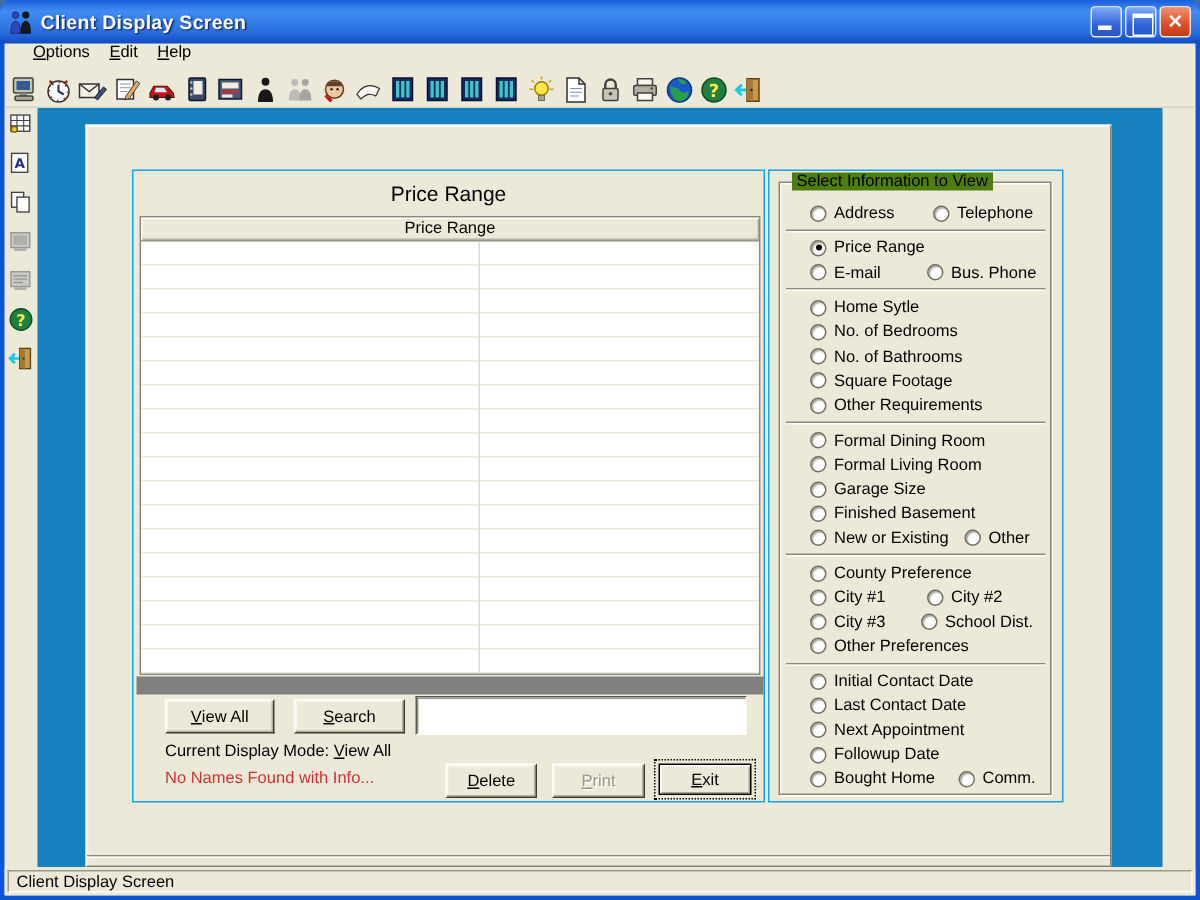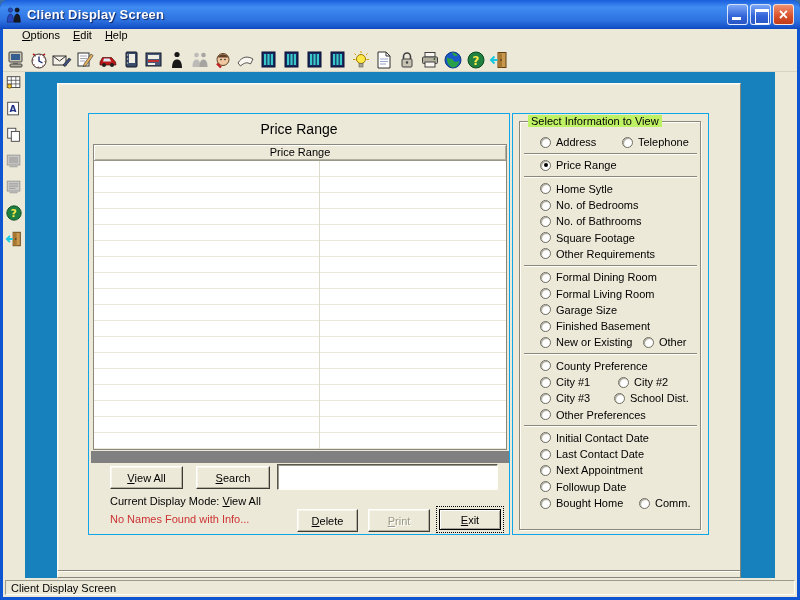--- a/index.html
+++ b/index.html
@@ -85,21 +85,21 @@
     border:1px solid #000; border-color:#000;
     box-shadow: inset 1px 1px 0 #fff, inset -1px -1px 0 #a8a596; }
   .textbox { position:absolute; left:188px; top:350px; width:221px; height:26px;
     background:#fff; border:1px solid; border-color:#58584c #fffef6 #fffef6 #58584c;
     box-shadow: inset 1px 1px 0 #9a988a; font:11px "Liberation Sans",sans-serif; padding:2px 4px; outline:none; }
   .display-mode { position:absolute; left:21px; top:381px; font-size:11px; }
   .warning { position:absolute; left:21px; top:399px; font-size:11px; color:#CC3333; }
   
   .groupbox { position:absolute; left:6px; top:7px; width:182px; height:409px;
     border:1px solid #8a887c; box-shadow: 1px 1px 0 #fffef6, inset 1px 1px 0 #fffef6; }
-  .groupbox-label { position:absolute; top:-7px; left:8px; background:#bef264; padding:0 3px; }
+  .groupbox-label { position:absolute; top:-7px; left:8px; background:#4d7c0f; padding:0 3px; }
   .info-rows { position:absolute; left:4px; right:3px; top:12px; bottom:2px; overflow:hidden; }
   .info-row { position:relative; height:16.3px; display:flex; align-items:center; }
   .info-item { display:flex; align-items:center;padding-left:16px; }
   .info-item.second { position:absolute; top:0; height:100%; }
   .info-sep { height:1px; border-top:1px solid #8a887c; border-bottom:1px solid #fffef6; margin:2.5px 0; }
   .radio { width:11px; height:11px; border-radius:50%; background:#fff; flex:0 0 auto;
     border:1px solid #6f6d60; box-shadow: inset 1px 1px 1px #a8a698; position:relative; margin-right:5px; }
   .radio.checked::after { content:""; position:absolute; left:2.5px; top:2.5px; width:4px; height:4px;
     border-radius:50%; background:#000; }
   .radio-label { white-space:nowrap; }
@@ -427,20 +427,30 @@
                       <span class="radio-label">Telephone</span>
                     </div>
                   </div>
                   <div class="info-sep"></div>
                   <div class="info-row">
                     <div class="info-item">
                       <span class="radio checked"></span>
                       <span class="radio-label">Price Range</span>
                     </div>
                   </div>
+                  <div class="info-row">
+                    <div class="info-item">
+                      <span class="radio"></span>
+                      <span class="radio-label">E-mail</span>
+                    </div>
+                    <div class="info-item second" style="left: 78px;">
+                      <span class="radio"></span>
+                      <span class="radio-label">Bus. Phone</span>
+                    </div>
+                  </div>
                   <div class="info-sep"></div>
                   <div class="info-row">
                     <div class="info-item">
                       <span class="radio"></span>
                       <span class="radio-label">Home Sytle</span>
                     </div>
                   </div>
                   <div class="info-row">
                     <div class="info-item">
                       <span class="radio"></span>

